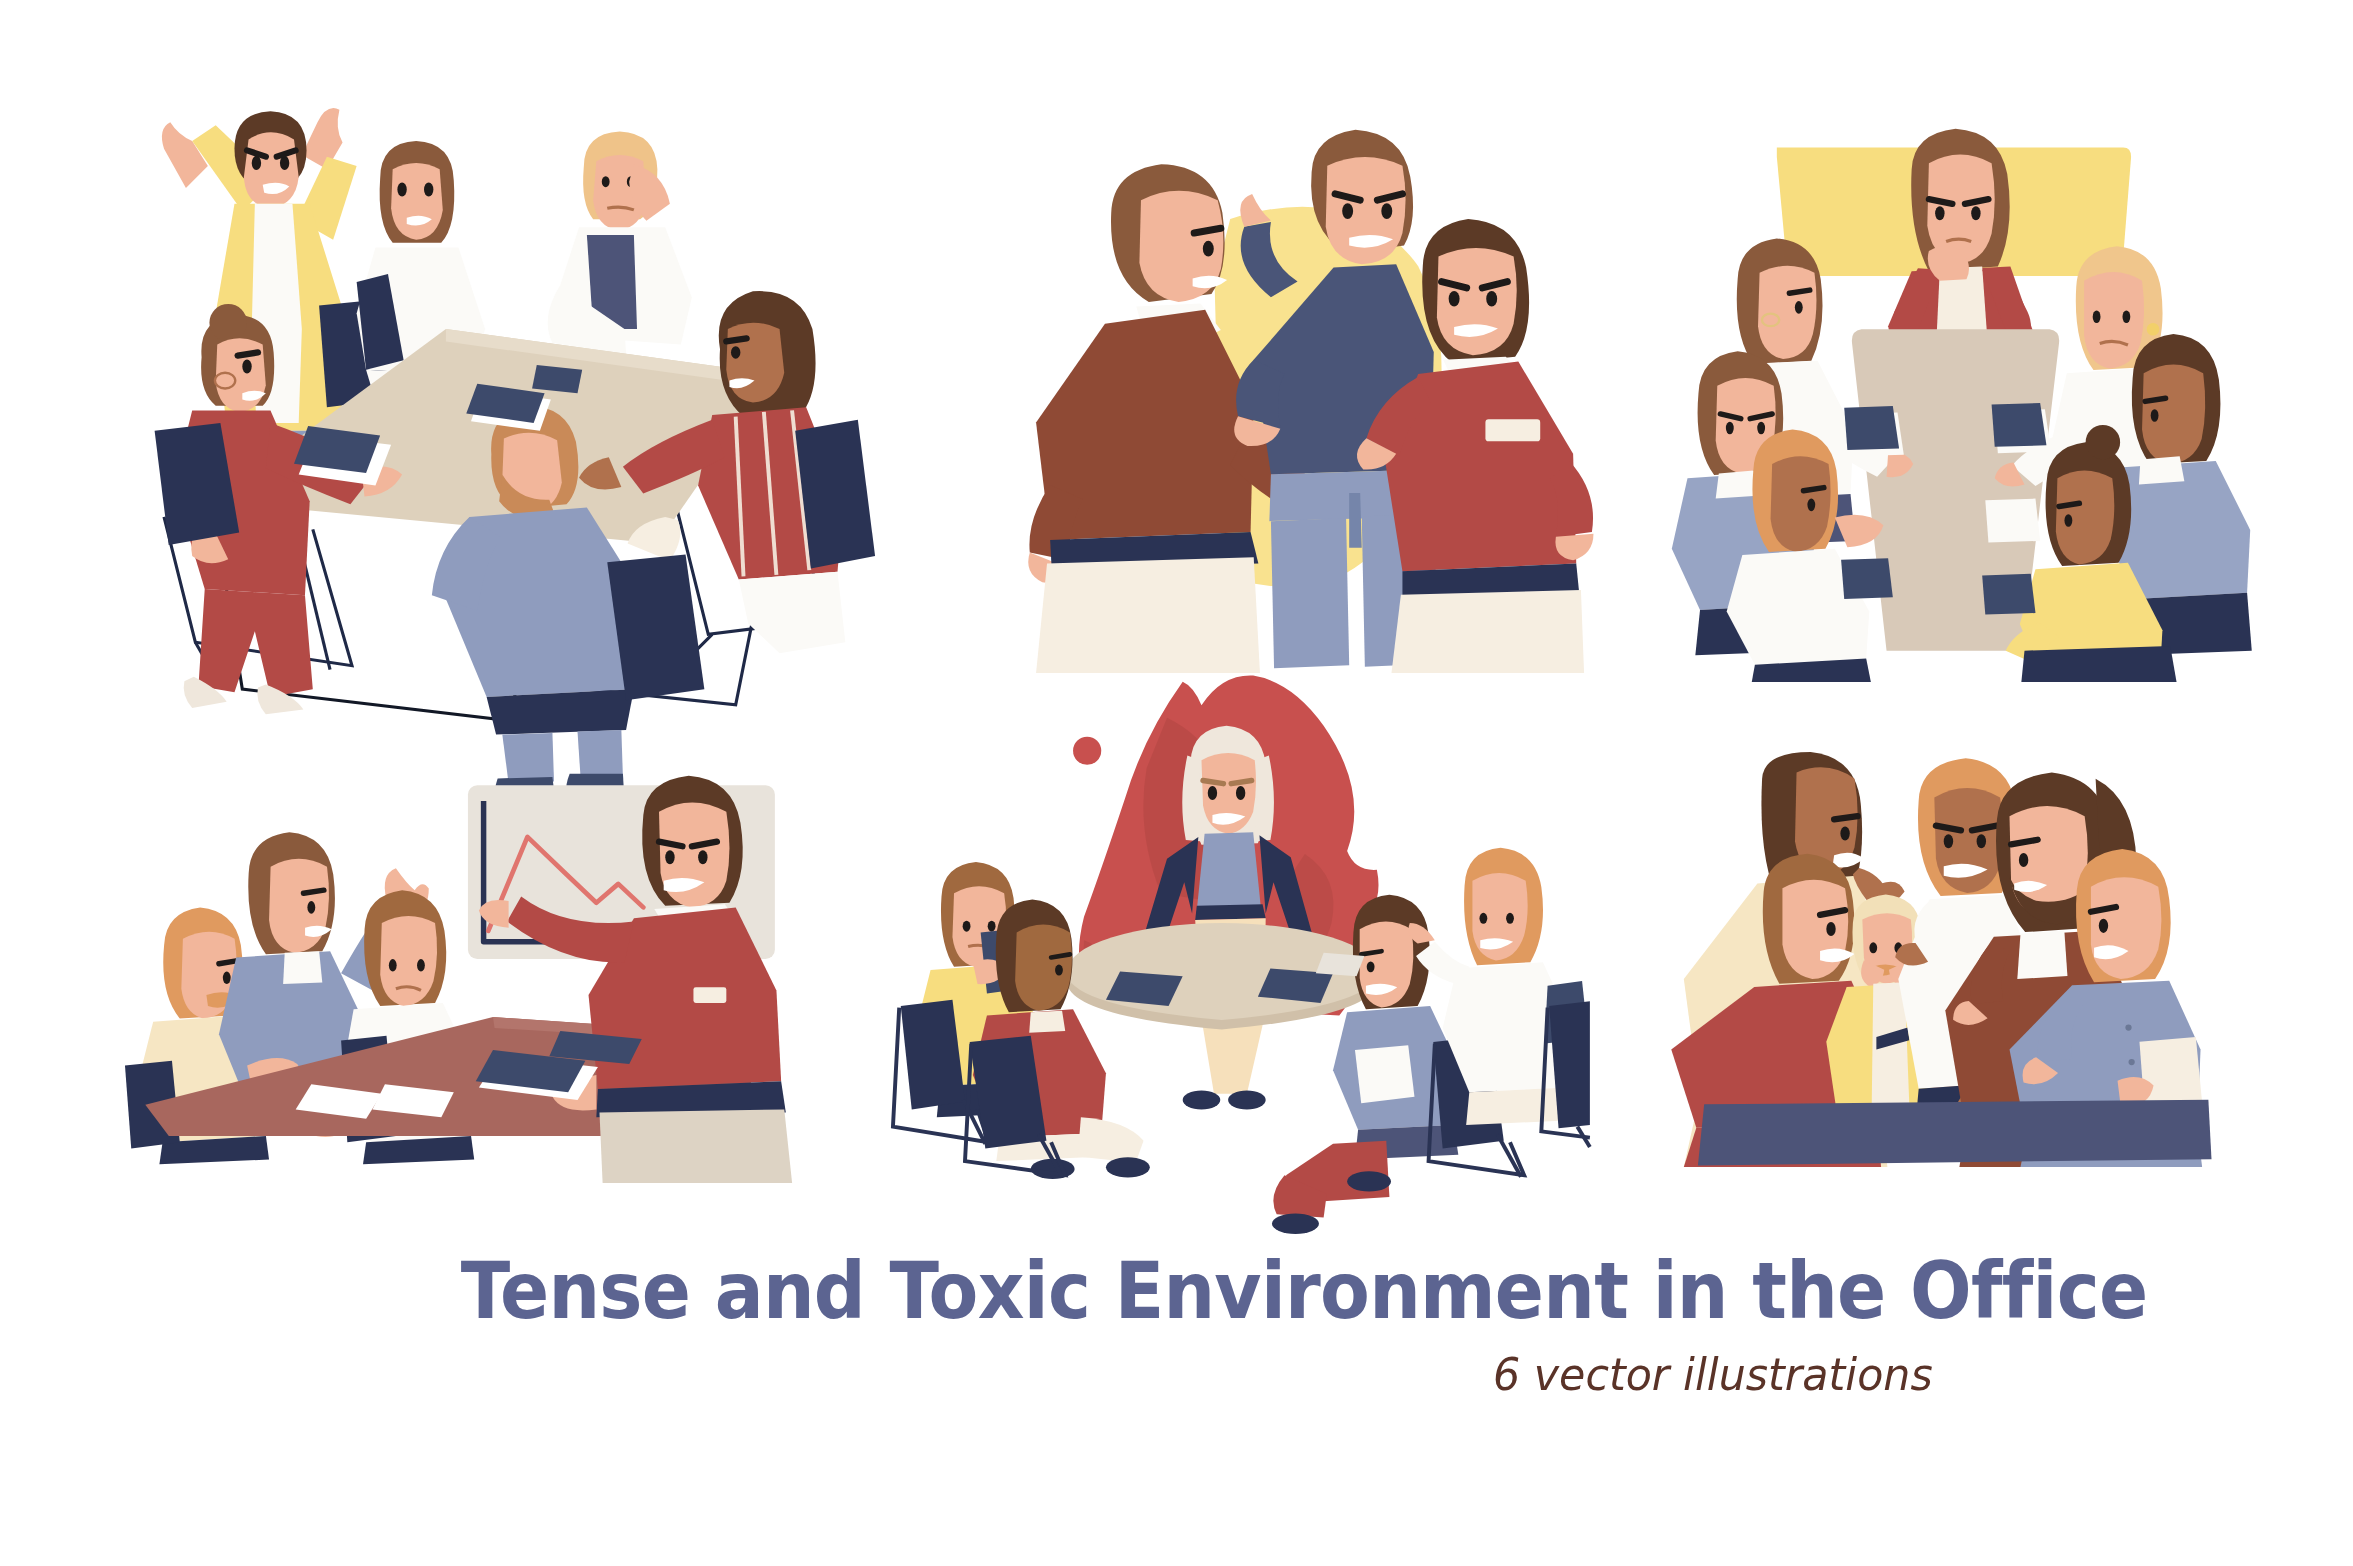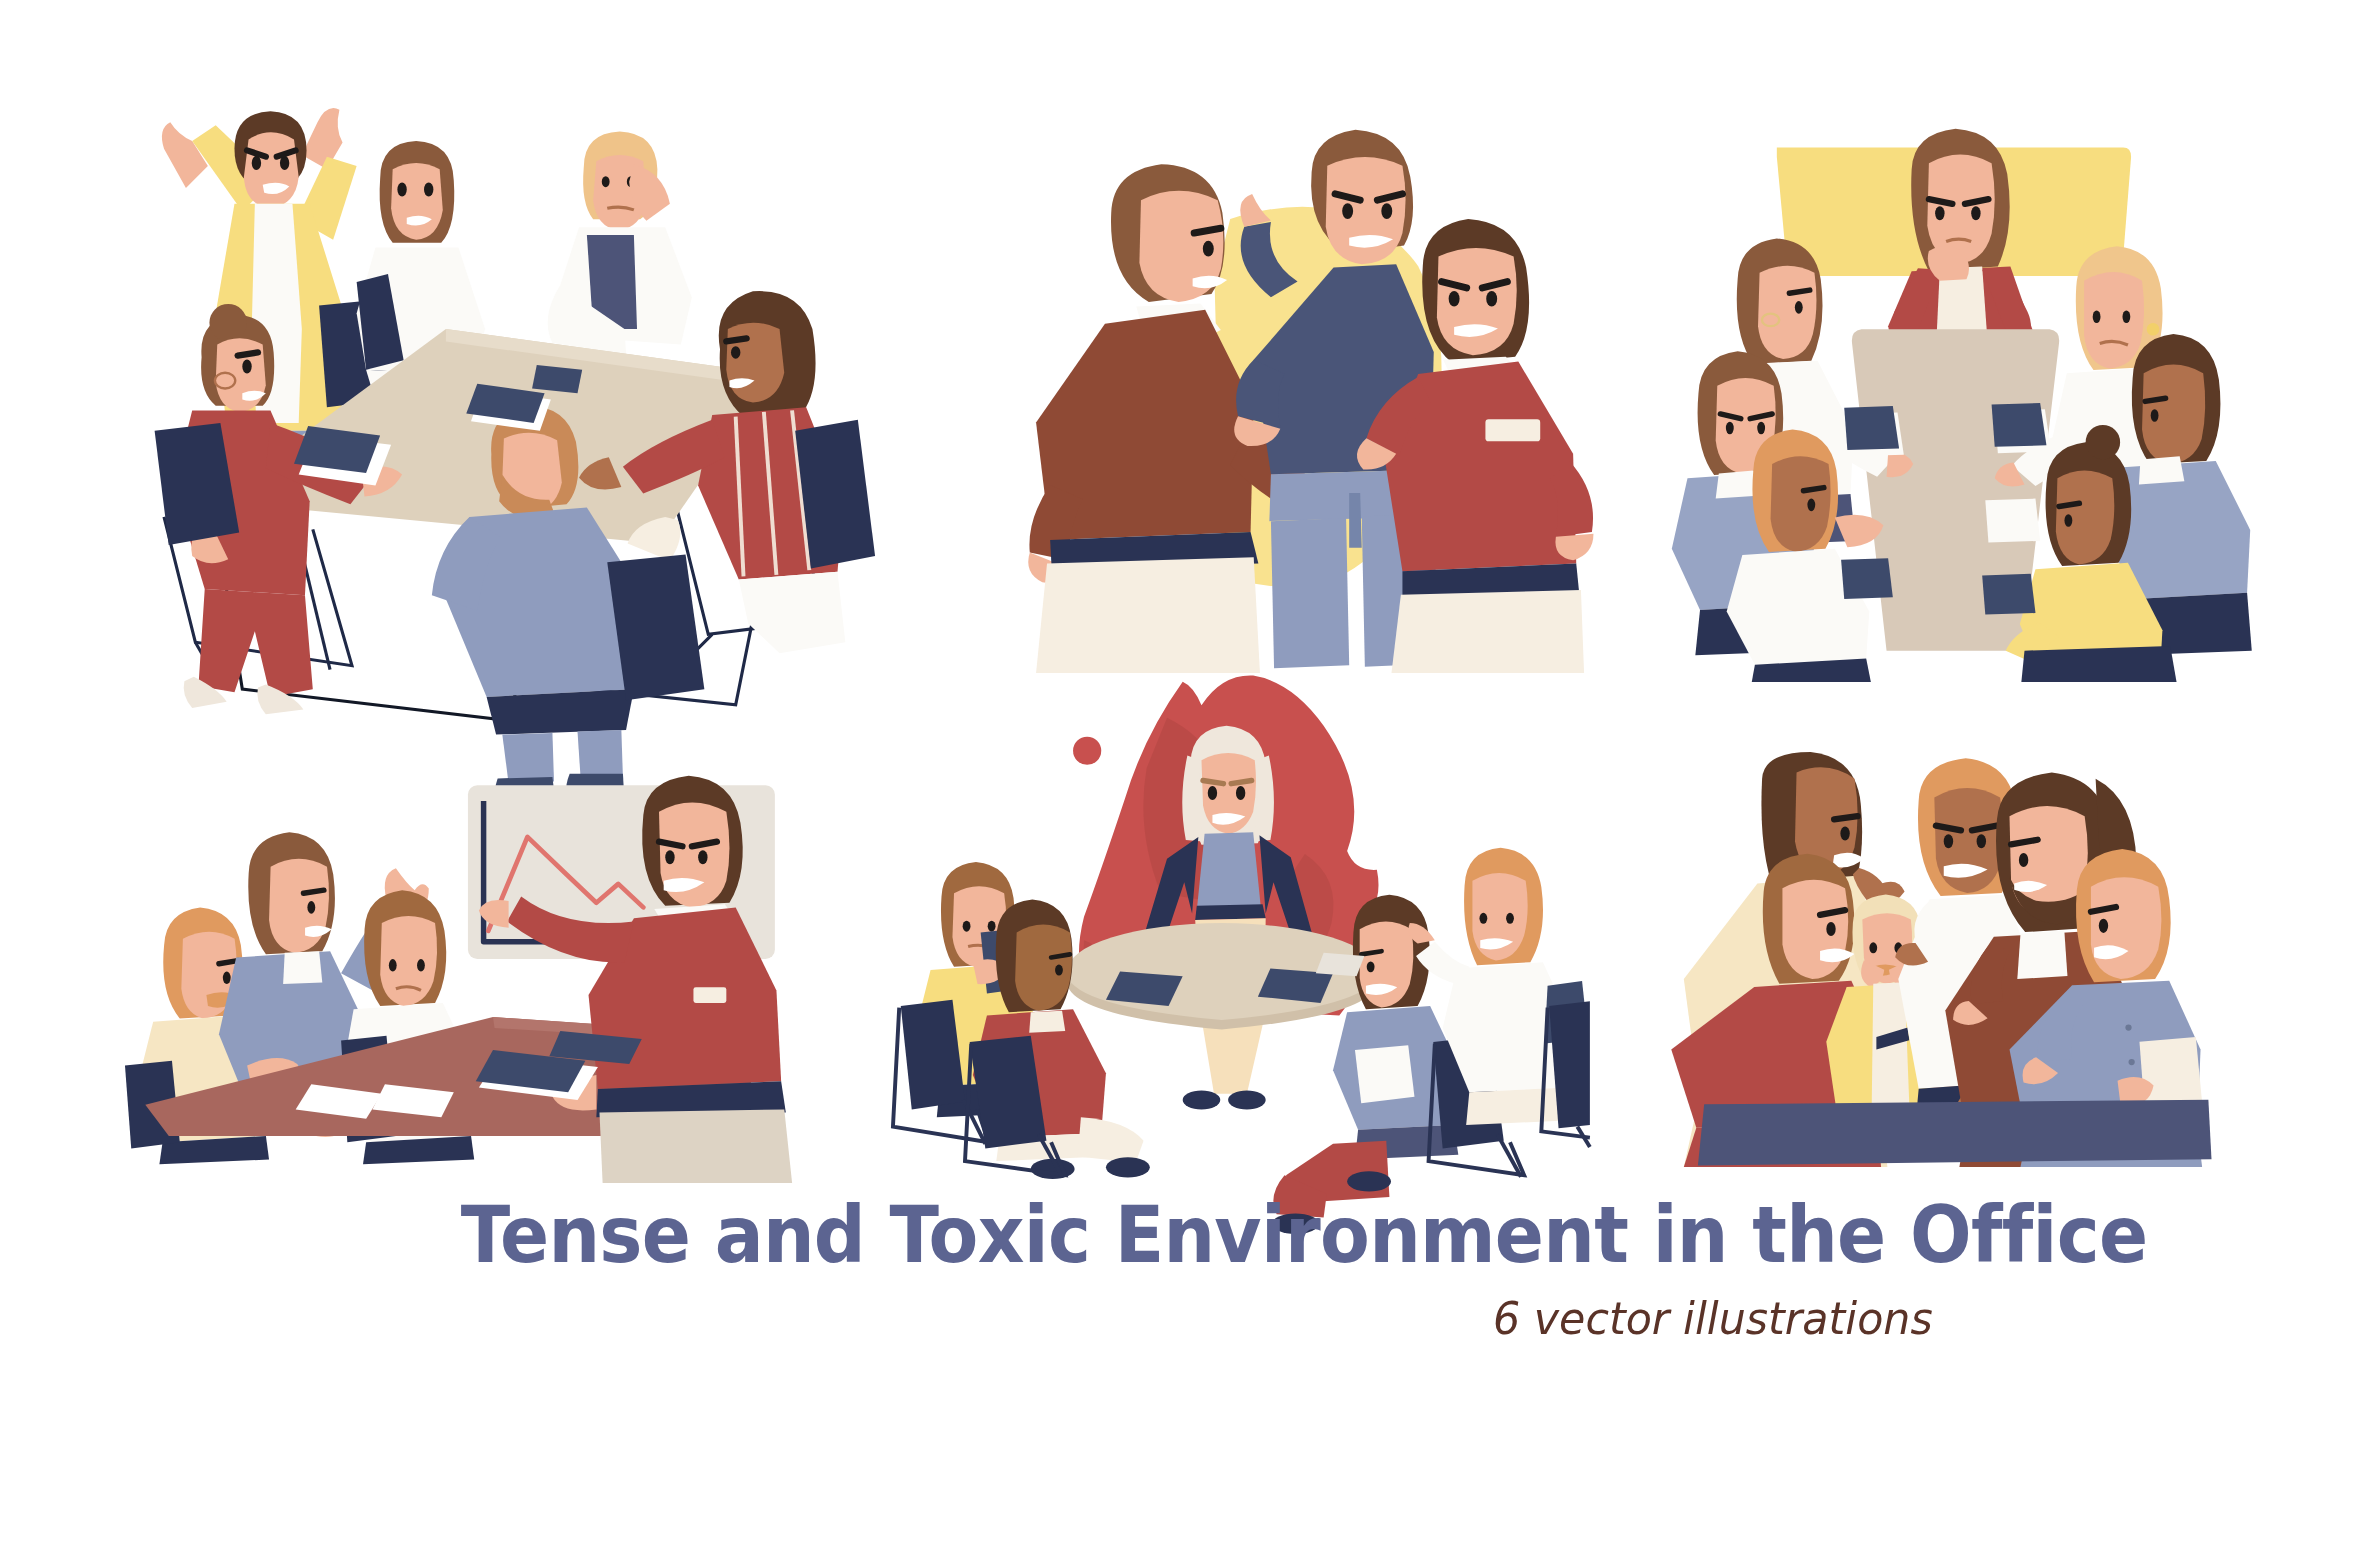--- a/index.html
+++ b/index.html
@@ -10,21 +10,21 @@
   .panel svg{display:block;width:100%;height:100%;overflow:visible;}
 
   #panel-1{left:117px;  top:94px;  width:744px;  height:603px;}
   #panel-2{left:995px; top:125px;  width:627px;  height:548px;}
   #panel-3{left:1653px; top:102px;  width:627px;  height:580px;}
   #panel-4{left:117px;  top:768px;  width:705px;  height:415px;}
   #panel-5{left:885px; top:674px;  width:705px;  height:509px;}
   #panel-6{left:1629px; top:752px;  width:642px;  height:415px;}
 
   .caption{position:absolute;left:0;right:0;text-align:center;}
-  #caption-block{left:407px;width:1539px;top:1194px;}
+  #caption-block{left:407px;width:1539px;top:1250px;}
   .title{font-family:"DejaVu Sans",sans-serif;font-weight:700;
          font-size:78px;line-height:1.06;letter-spacing:-0.8px;
          color:#5c6491;text-align:center;white-space:nowrap;
          transform:scaleX(.93);transform-origin:50% 50%;}
   .subtitle{font-family:"DejaVu Sans",sans-serif;font-style:italic;
             font-weight:400;font-size:45px;line-height:1.1;
             color:#5a3328;text-align:right;margin-top:17px;
             padding-right:14px;transform:scaleX(.95);transform-origin:100% 50%;}
 </style>
 </head>

